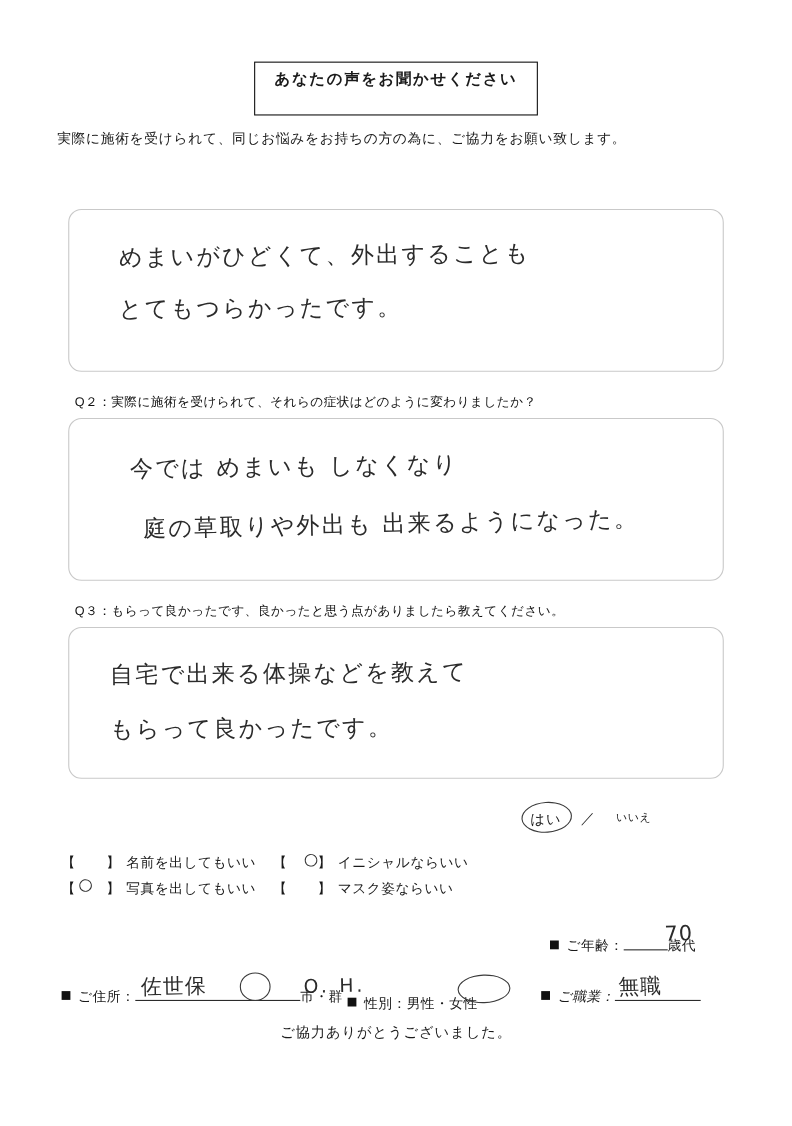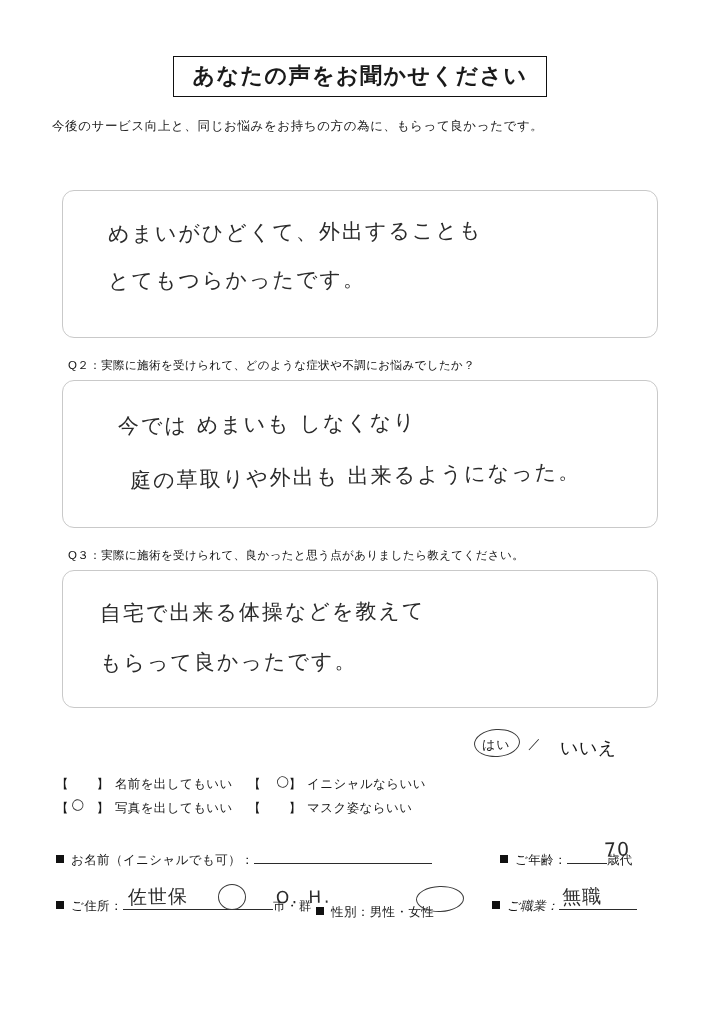--- a/index.html
+++ b/index.html
@@ -25,22 +25,22 @@
   .title-wrap {
     position: absolute;
     left: 0;
     top: 56px;
     width: 720px;
     text-align: center;
   }
   .title-box {
     display: inline-block;
     border: 1.5px solid #111;
-    padding: 7px 18px 8px 18px;
-    font-size: 22px;
+    padding: 7px 18px 25px 18px;
+    font-size: 14px;
     font-weight: bold;
     letter-spacing: 1.5px;
     line-height: 1.1;
   }
 
   
   .intro {
     position: absolute;
     left: 52px;
     top: 118px;
@@ -124,21 +124,21 @@
   .perm-slash {
     position: absolute;
     left: 528px;
     top: 735px;
     font-size: 13px;
   }
   .perm-no {
     position: absolute;
     left: 560px;
     top: 736px;
-    font-size: 18px;
+    font-size: 10px;
     letter-spacing: 0.5px;
   }
 
   
   .cb-row {
     position: absolute;
     font-size: 12.5px;
     letter-spacing: 0.4px;
   }
   #cb-row-1 { left: 56px; top: 776px; }
@@ -230,32 +230,32 @@
 </style>
 </head>
 <body>
 
 <div class="page">
 
   <div class="title-wrap">
     <span class="title-box">あなたの声をお聞かせください</span>
   </div>
 
-  <div class="intro">今後のサービス向上と、同じお悩みをお持ちの方の為に、もらって良かったです。</div>
+  <div class="intro">実際に施術を受けられて、同じお悩みをお持ちの方の為に、ご協力をお願い致します。</div>
 
   <div class="answer-box" id="q1-box"></div>
   <div class="hand l1 hw" id="q1-line1">めまいがひどくて、外出することも</div>
   <div class="hand l1 hw" id="q1-line2">とてもつらかったです。</div>
 
-  <div class="q-label" id="q2-label">Q２：実際に施術を受けられて、どのような症状や不調にお悩みでしたか？</div>
+  <div class="q-label" id="q2-label">Q２：実際に施術を受けられて、それらの症状はどのように変わりましたか？</div>
   <div class="answer-box" id="q2-box"></div>
   <div class="hand l1 hw" id="q2-line1">今では めまいも しなくなり</div>
   <div class="hand l1 hw" id="q2-line2">庭の草取りや外出も 出来るようになった。</div>
 
-  <div class="q-label" id="q3-label">Q３：実際に施術を受けられて、良かったと思う点がありましたら教えてください。</div>
+  <div class="q-label" id="q3-label">Q３：もらって良かったです、良かったと思う点がありましたら教えてください。</div>
   <div class="answer-box" id="q3-box"></div>
   <div class="hand l1 hw" id="q3-line1">自宅で出来る体操などを教えて</div>
   <div class="hand l1 hw" id="q3-line2">もらって良かったです。</div>
 
   <div class="circle-mark"></div>
   <div class="perm-yes">はい</div>
   <div class="perm-slash">／</div>
   <div class="perm-no">いいえ</div>
 
   <div class="cb-row" id="cb-row-1">
@@ -268,23 +268,20 @@
   <div class="cb-row" id="cb-row-2">
     <span class="brk">【</span><span class="cb-gap"></span><span class="brk">】</span>
     <span>写真を出してもいい</span>
     &nbsp;&nbsp;
     <span class="brk">【</span><span class="cb-gap"></span><span class="brk">】</span>
     <span>マスク姿ならいい</span>
   </div>
   <div class="cb-mark" id="mark-initial">○</div>
   <div class="cb-mark" id="mark-photo">○</div>
 
-  <div class="fieldrow" id="row-name">
-    <span class="sq"></span><span>お名前（イニシャルでも可）：</span><span class="ul" id="name-ul"></span>
-  </div>
   <div class="hwval" id="val-name">O. H.</div>
 
   <div class="fieldrow" id="row-age">
     <span class="sq"></span><span>ご年齢：</span><span class="ul" id="age-ul"></span><span>歳代</span>
   </div>
   <div class="hwval" id="val-age">70</div>
 
   <div class="fieldrow" id="row-addr">
     <span class="sq"></span><span>ご住所：</span><span class="ul" id="addr-ul"></span><span>市・群</span>
   </div>
@@ -294,14 +291,15 @@
   <div class="fieldrow" id="row-sex">
     <span class="sq"></span><span>性別：</span><span>男性</span><span>・</span><span>女性</span>
   </div>
   <div class="sex-circle"></div>
 
   <div class="fieldrow" id="row-job">
     <span class="sq"></span><span>ご職業：</span><span class="ul" id="job-ul"></span>
   </div>
   <div class="hwval" id="val-job">無職</div>
 
+  <div class="thanks">ご協力ありがとうございました。</div>
 
 </div>
 
 </body></html>

